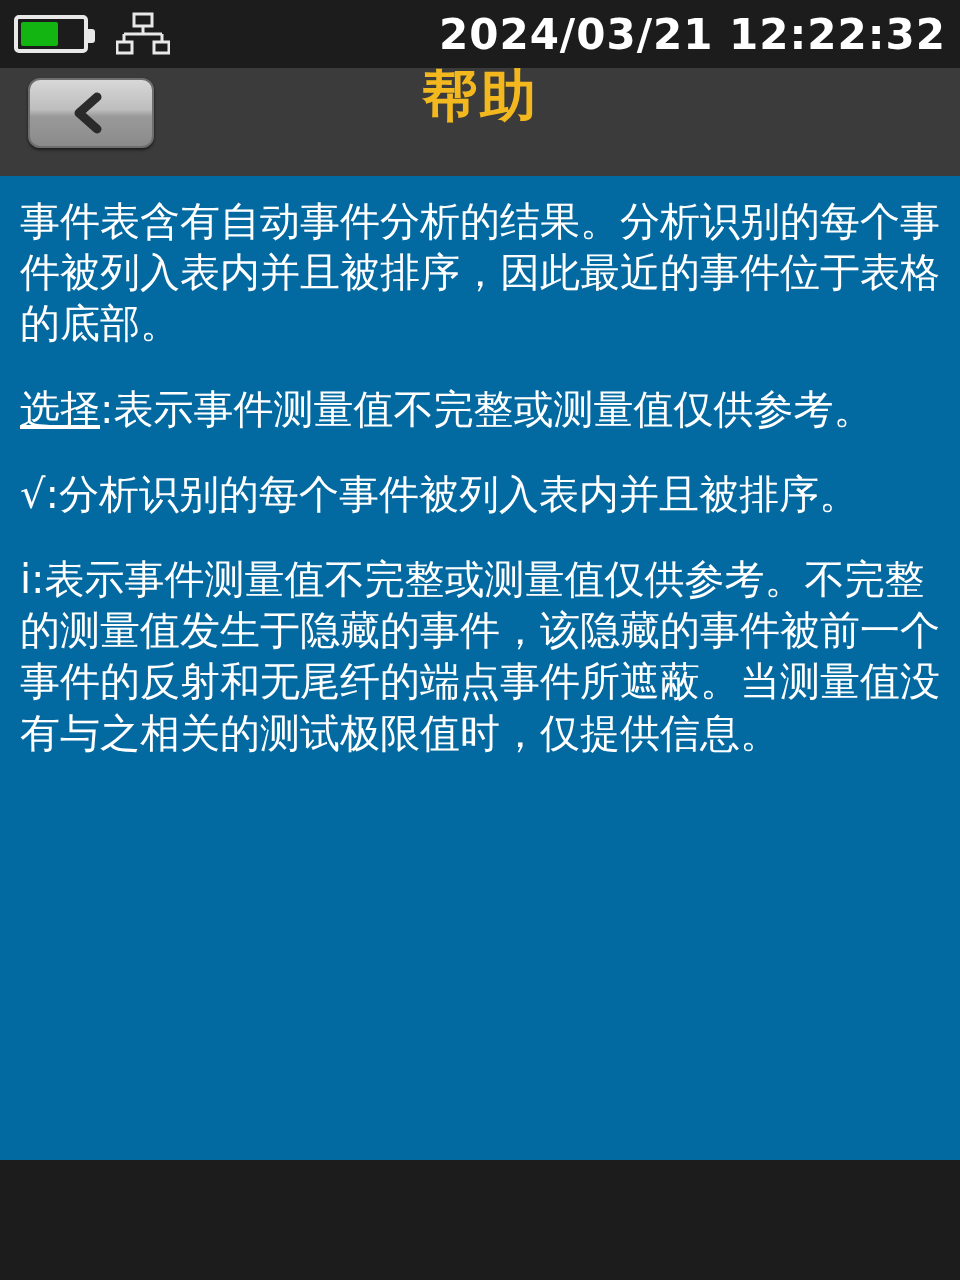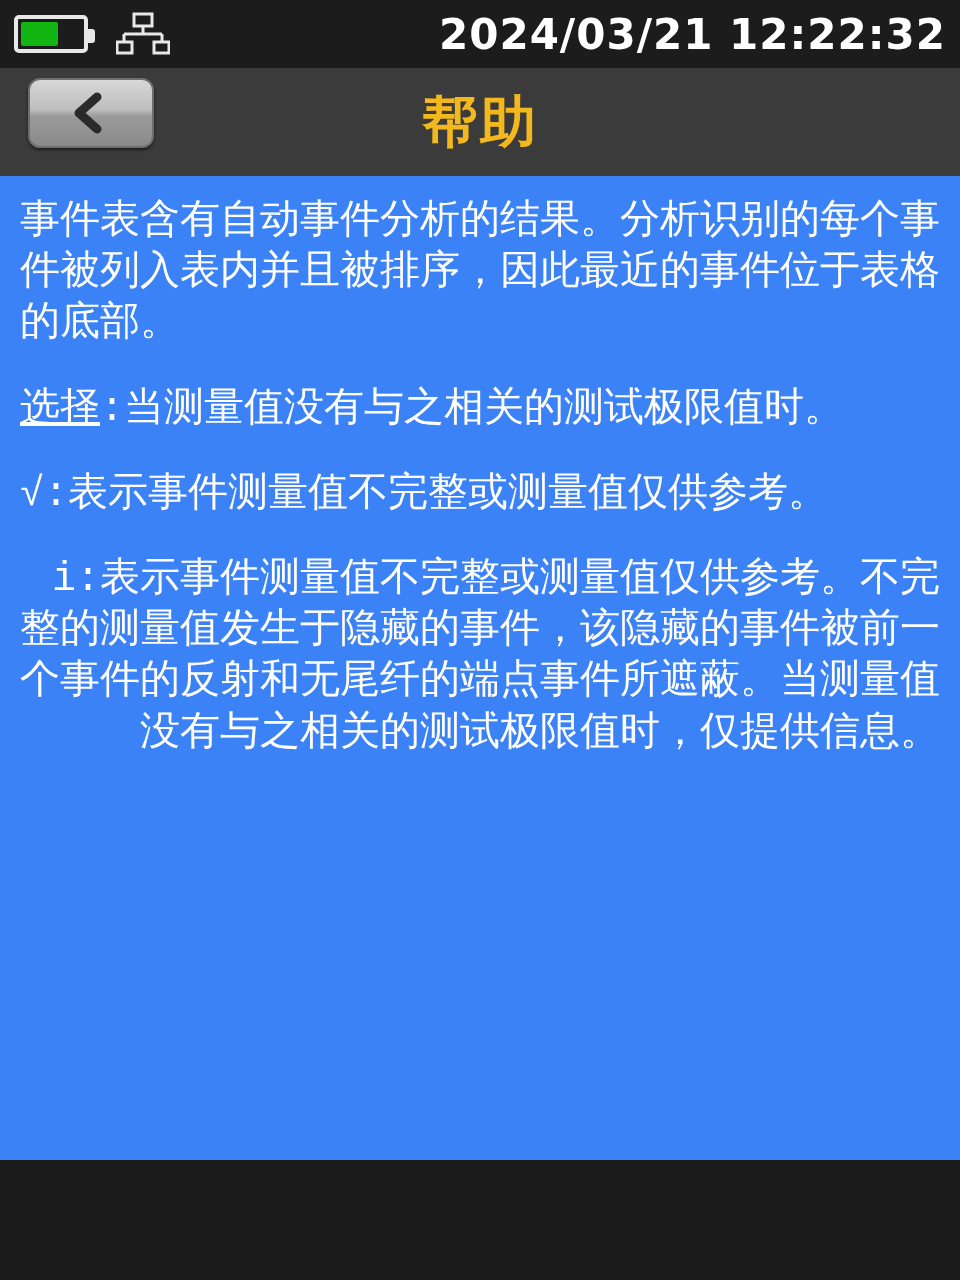--- a/index.html
+++ b/index.html
@@ -77,21 +77,21 @@
     white-space: nowrap;
   }
 
   
   .title-bar {
     height: 108px;
     background: #3b3b3b;
     position: relative;
     flex: 0 0 auto;
     display: flex;
-    align-items: center;
+    align-items: flex-start;
   }
   .back-button {
     position: absolute;
     left: 28px;
     top: 10px;
     width: 122px;
     height: 66px;
     border-radius: 12px;
     background: linear-gradient(to bottom, #d8d8d8 0%, #bdbdbd 45%, #9a9a9a 55%, #8a8a8a 100%);
     border: 2px solid #6e6e6e;
@@ -112,35 +112,34 @@
     color: #f2b81e;
     font-size: 56px;
     font-weight: bold;
     line-height: 1;
     letter-spacing: 2px;
   }
 
   
   .content {
     flex: 1 1 auto;
-    background: #3b82f6;
+    background: #0369a1;
     padding: 20px 20px 0 20px;
     box-sizing: border-box;
     overflow: hidden;
-    font-family: Liberation Mono, monospace;
   }
   .para {
     color: #ffffff;
     font-size: 40px;
     line-height: 1.28;
     margin: 0 0 34px 0;
     text-align: left;
     letter-spacing: 0px;
   }
-  .para:last-child { margin-bottom: 8px; text-align: right; }
+  .para:last-child { margin-bottom: 8px; }
   .lead {
     text-decoration: underline;
   }
 
   
   .bottom-bar {
     height: 120px;
     background: #1c1c1c;
     flex: 0 0 auto;
   }
@@ -173,24 +172,24 @@
       </svg>
     </div>
     <div class="title-text">帮助</div>
   </div>
 
   <div class="content">
     <p class="para">
       <span class="lead"></span><span>事件表含有自动事件分析的结果。分析识别的每个事件被列入表内并且被排序，因此最近的事件位于表格的底部。</span>
     </p>
     <p class="para">
-      <span class="lead">选择</span><span>:当测量值没有与之相关的测试极限值时。</span>
+      <span class="lead">选择</span><span>:表示事件测量值不完整或测量值仅供参考。</span>
     </p>
     <p class="para">
-      <span class="lead"></span><span>√:表示事件测量值不完整或测量值仅供参考。</span>
+      <span class="lead"></span><span>√:分析识别的每个事件被列入表内并且被排序。</span>
     </p>
     <p class="para">
       <span class="lead"></span><span>i:表示事件测量值不完整或测量值仅供参考。不完整的测量值发生于隐藏的事件，该隐藏的事件被前一个事件的反射和无尾纤的端点事件所遮蔽。当测量值没有与之相关的测试极限值时，仅提供信息。</span>
     </p>
   </div>
 
   <div class="bottom-bar"></div>
 </div>
 
 </body></html>

